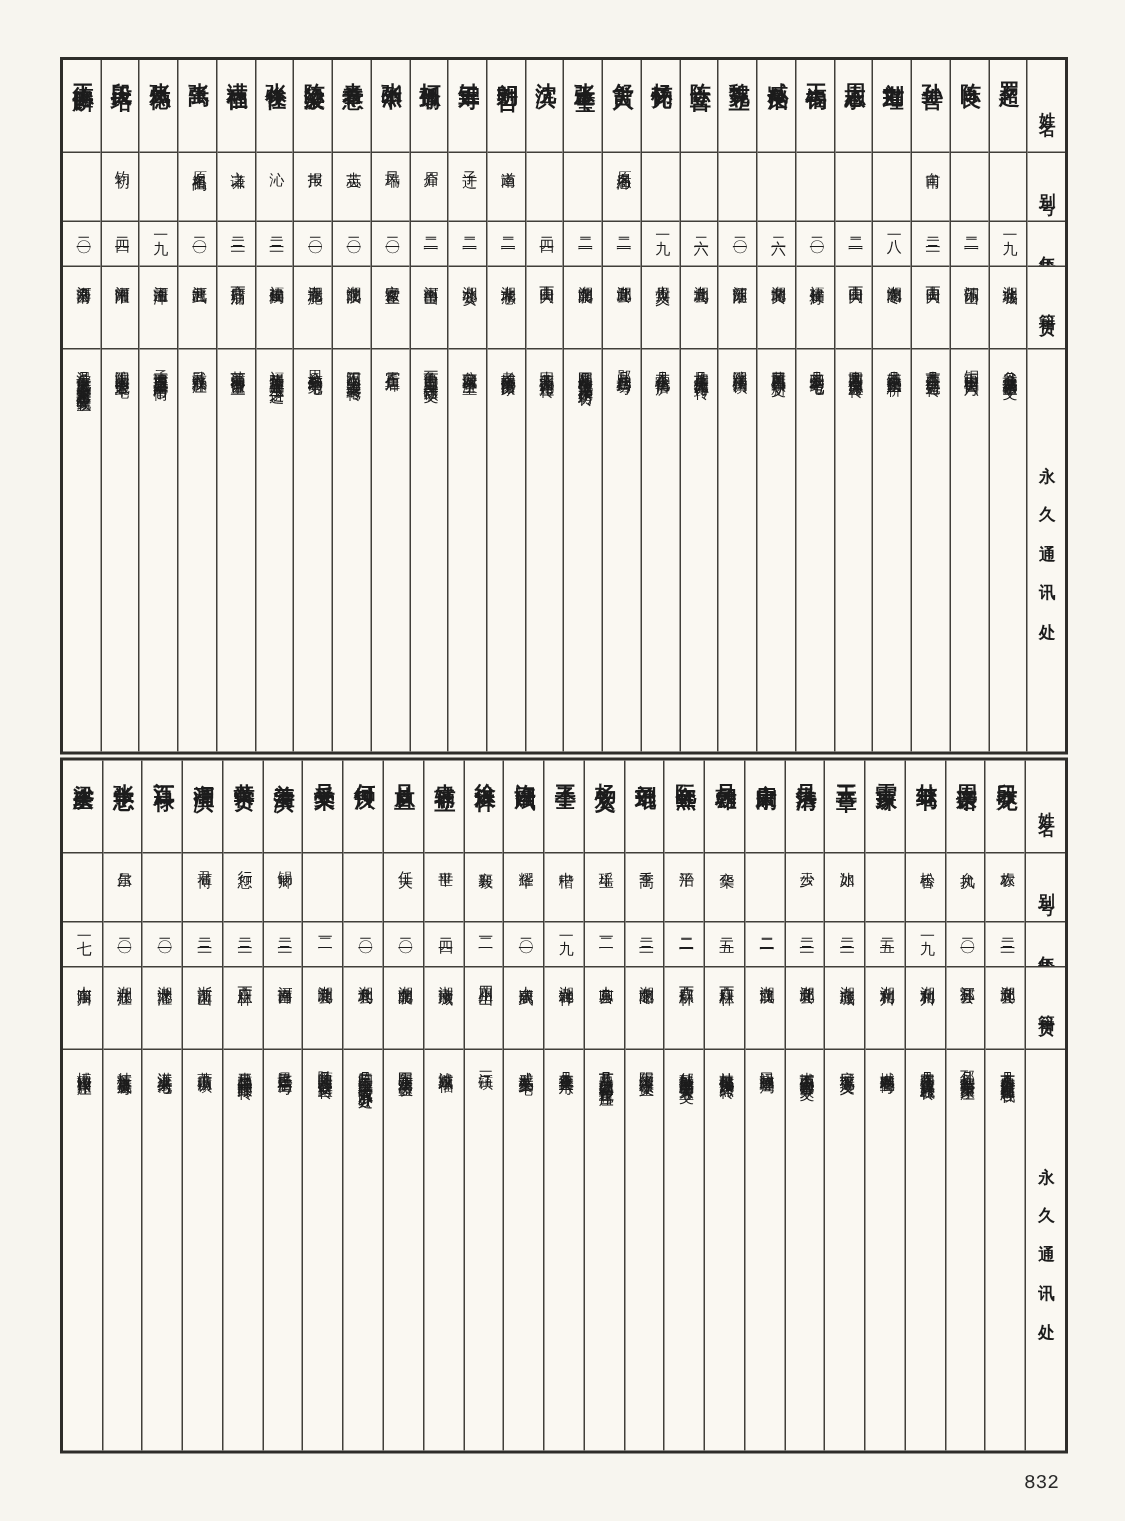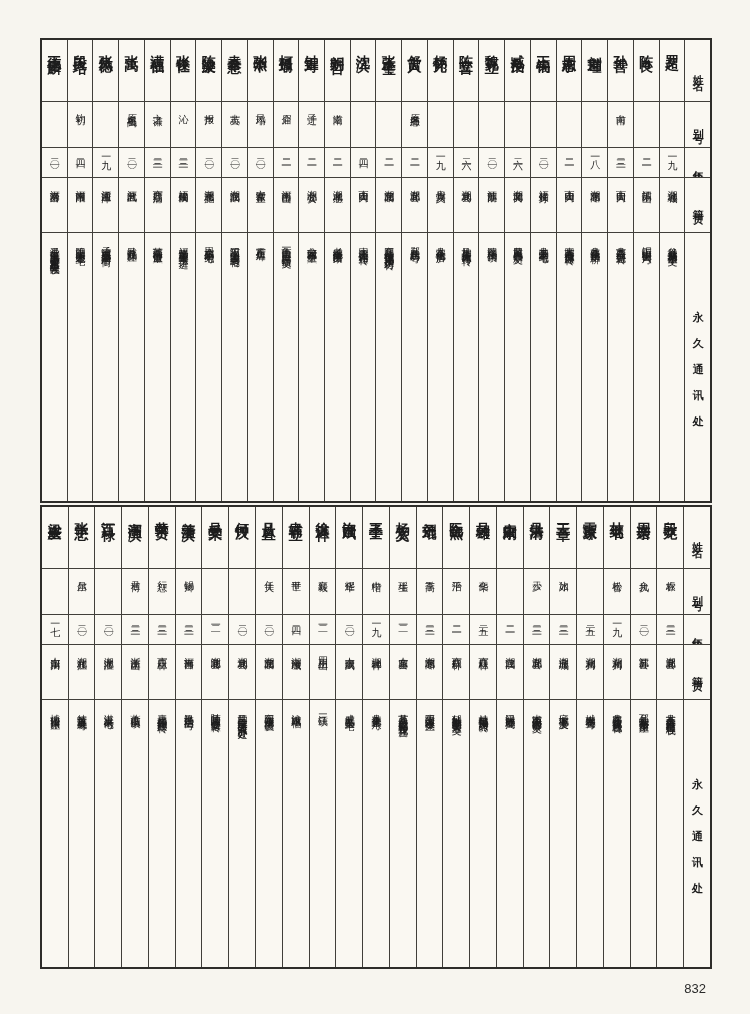--- a/index.html
+++ b/index.html
@@ -71,21 +71,21 @@
     line-height: 13px;
   }
   .header-col .cell-age .vtext { letter-spacing: 2px; }
   .header-col .cell-address .vtext.spread { letter-spacing: 26px; }
 
   .page-number {
     position: absolute;
     right: 44px;
     bottom: 18px;
     font-size: 13px;
-    font-family: Liberation Sans, sans-serif;
+    font-family: Liberation Mono, monospace;
     color: #2a2a2a;
   }
 </style>
 </head>
 <body>
 
 <div class="page">
   <div class="dir-table" id="table-top">
       <div class="col header-col">
         <div class="cell cell-name">

